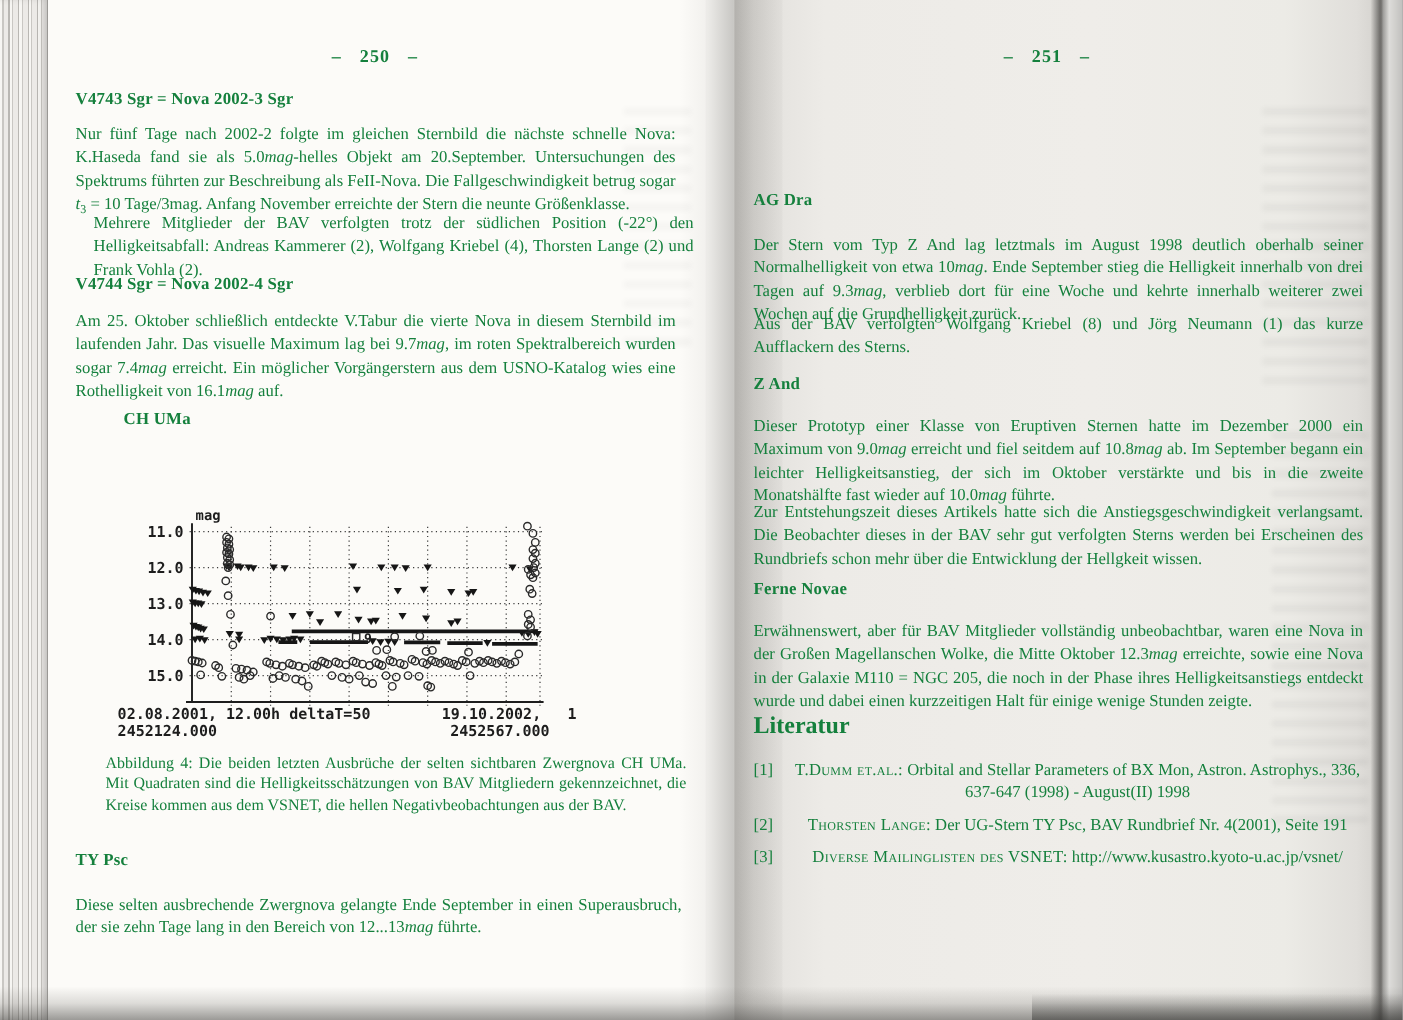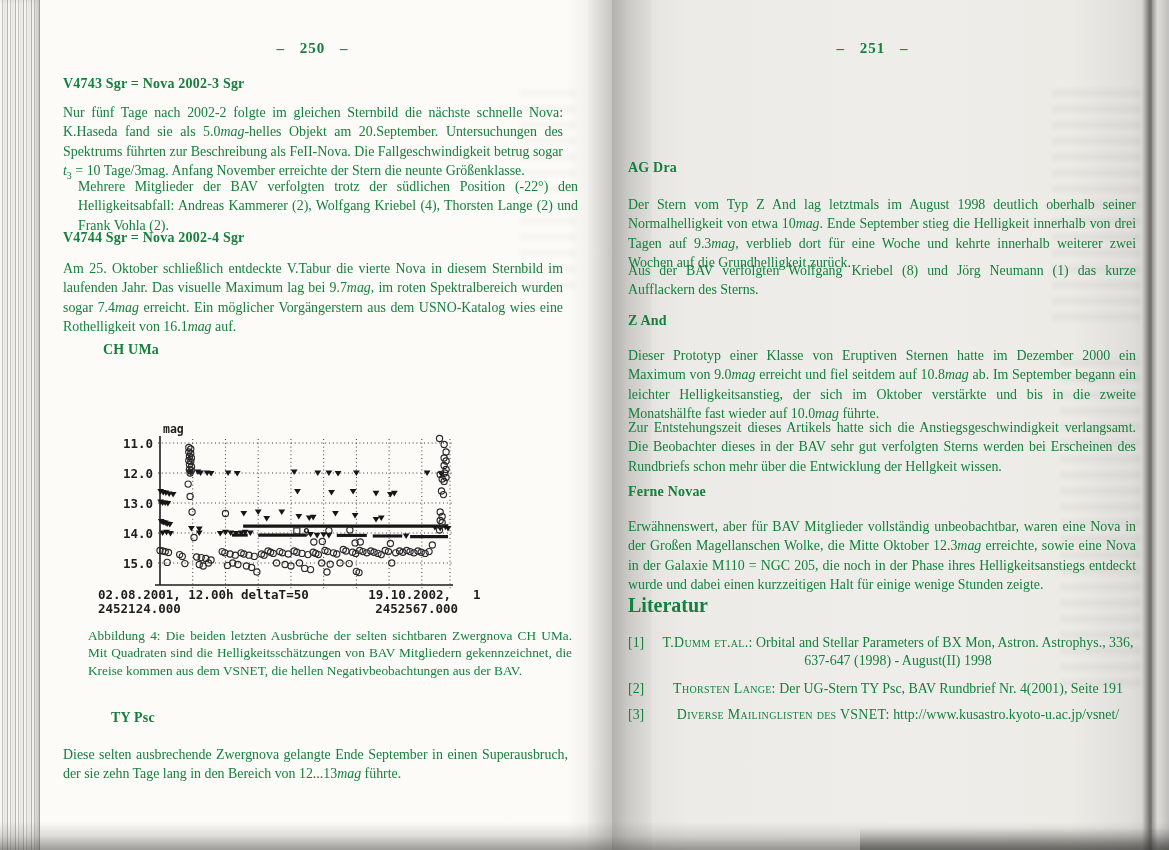--- a/index.html
+++ b/index.html
@@ -306,21 +306,21 @@
         <text x="3" y="175" font-size="12.5">02.08.2001, 12.00h deltaT=50</text>
         <text x="3" y="189" font-size="12.5">2452124.000</text>
         <text x="356" y="175" font-size="12.5" text-anchor="end">19.10.2002,</text>
         <text x="363" y="189" font-size="12.5" text-anchor="end">2452567.000</text>
         <text x="378" y="175" font-size="12.5">1</text>
       </svg>
   </div>
 
   <div class="caption" style="left:88px;top:627px;width:484px;">Abbildung 4: Die beiden letzten Ausbrüche der selten sichtbaren Zwergnova CH UMa. Mit Quadraten sind die Helligkeitsschätzungen von BAV Mitgliedern gekennzeichnet, die Kreise kommen aus dem VSNET, die hellen Negativbeobachtungen aus der BAV.</div>
 
-  <div class="hd" style="left:63px;top:710px;margin-left:48px;">TY Psc</div>
+  <div class="hd" style="left:63px;top:710px;">TY Psc</div>
 
   <div class="tb" style="left:63px;top:745px;width:505px;"><span>Diese selten ausbrechende Zwergnova gelangte Ende September in einen Superausbruch, der sie zehn Tage lang in den Bereich von 12...13</span><span class="seg-i">mag</span><span> führte.</span></div>
 
   <div class="pageno" style="left:800px;top:40px;width:145px;">– 251 –</div>
 
 
   <div class="hd" style="left:628px;top:160px;">AG Dra</div>
 
   <div class="tb" style="left:628px;top:195px;width:508px;"><span>Der Stern vom Typ Z And lag letztmals im August 1998 deutlich oberhalb seiner Normalhelligkeit von etwa 10</span><span class="seg-i">mag</span><span>. Ende September stieg die Helligkeit innerhalb von drei Tagen auf 9.3</span><span class="seg-i">mag</span><span>, verblieb dort für eine Woche und kehrte innerhalb weiterer zwei Wochen auf die Grundhelligkeit zurück.</span></div>
 

